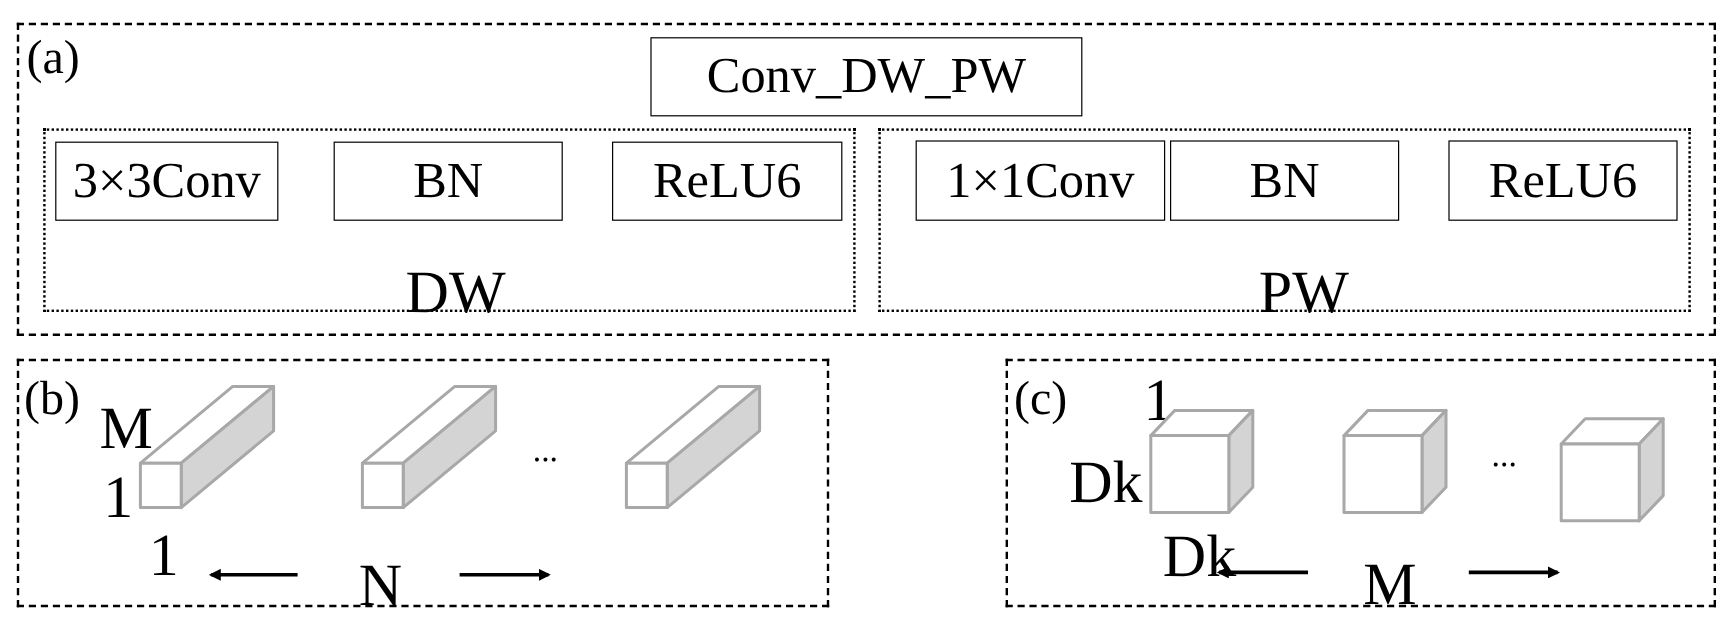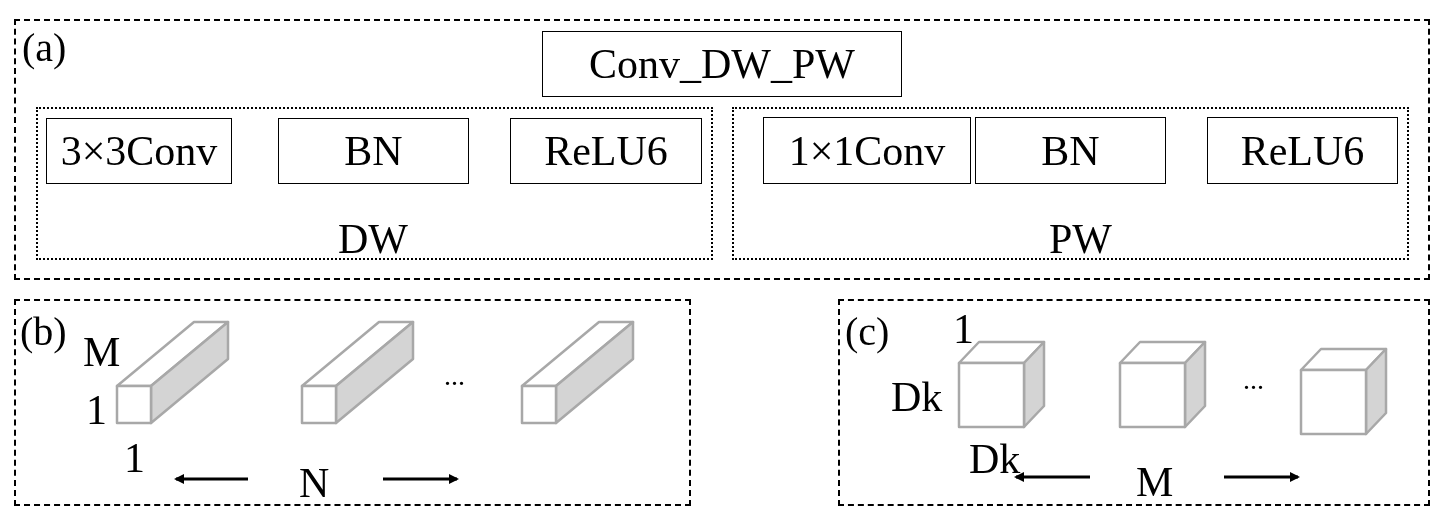--- a/index.html
+++ b/index.html
@@ -3,21 +3,21 @@
 <meta charset="utf-8">
 <style>
   html, body { margin: 0; padding: 0; background: #ffffff; }
   body { width: 1444px; height: 521px; position: relative; overflow: hidden;
          font-family: "Liberation Serif", serif; color: #000; }
   .abs { position: absolute; }
   .dashed { border: 2px dashed #000; box-sizing: border-box; }
   .dotted { border: 2px dotted #000; box-sizing: border-box; }
   .block { border: 1.5px solid #000; box-sizing: border-box; display: flex;
            align-items: center; justify-content: center; font-size: 42px; background: #fff; }
-  .txt { font-size: 42px; line-height: 1; white-space: nowrap; }
+  .txt { font-size: 50px; line-height: 1; white-space: nowrap; }
   .panel-label { font-size: 40px; line-height: 1; }
   svg { position: absolute; left: 0; top: 0; overflow: visible; }
 </style>
 </head>
 <body>
 
 <div class="abs dashed" style="left:14px; top:19px; width:1416px; height:261px;"></div>
 <div class="abs panel-label" style="left:22px; top:28px;">(a)</div>
 
 <div class="abs block" style="left:542px; top:31px; width:360px; height:66px;">Conv_DW_PW</div>

